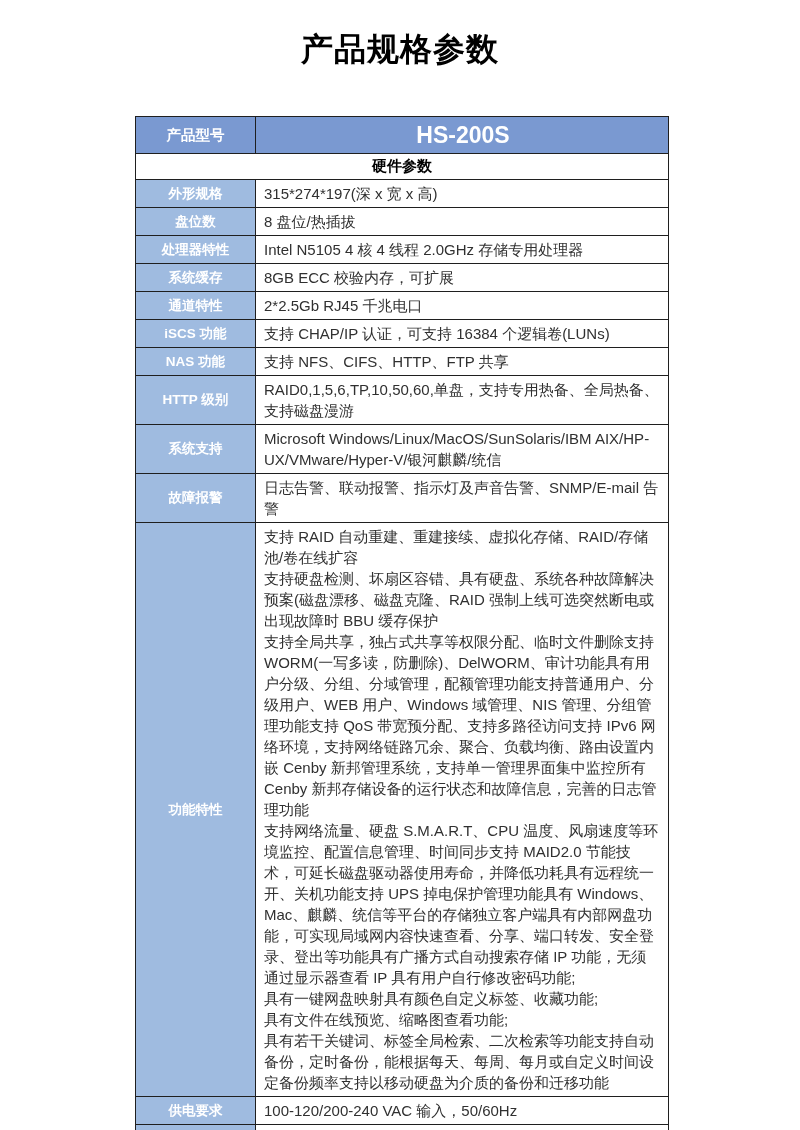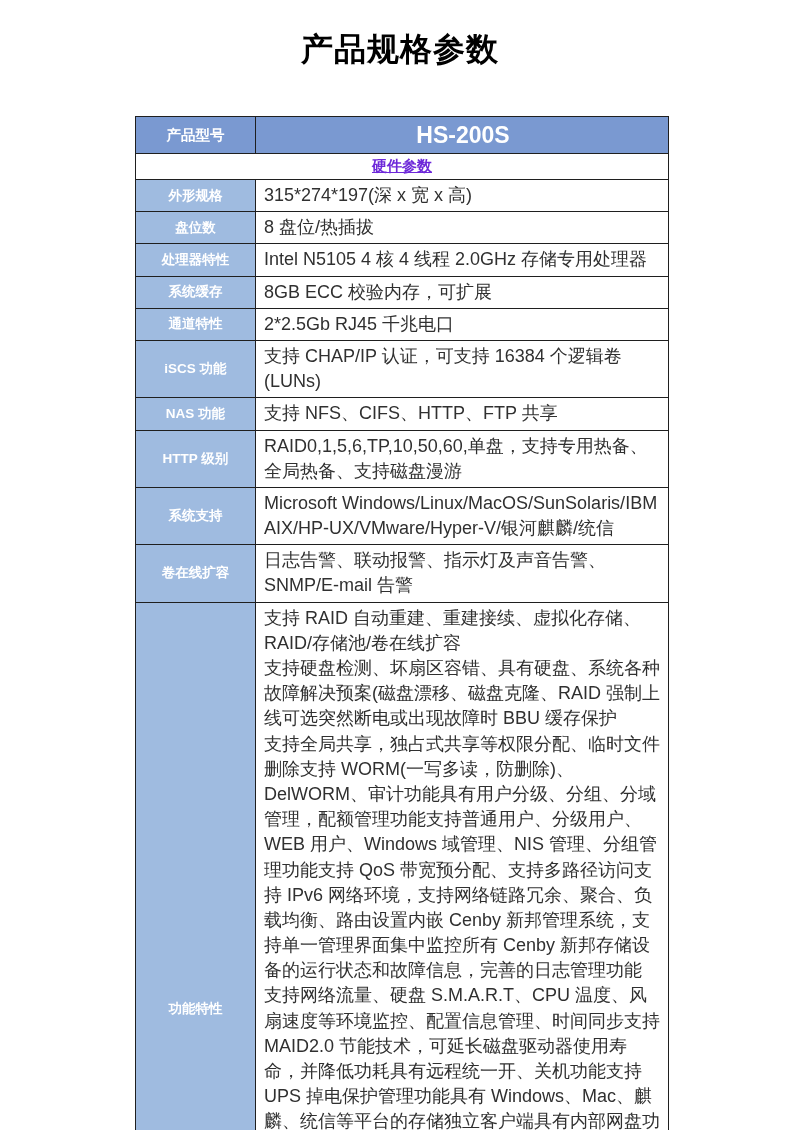--- a/index.html
+++ b/index.html
@@ -27,21 +27,21 @@
   .spec-table{
     border-collapse:collapse;
     table-layout:fixed;
     margin:44px 0 0 135px;
     width:533px;
     border:1px solid var(--border);
   }
   .cell{
     border:1px solid var(--border);
     padding:3px 8px;
-    font-size:18px;
+    font-size:15px;
     vertical-align:middle;
     word-wrap:break-word;
     overflow-wrap:break-word;
   }
   .cell.label{
     background:var(--label-bg);
     color:var(--header-text);
     font-weight:bold;
     text-align:center;
     font-size:13.5px;
@@ -54,26 +54,25 @@
     height:37px;
   }
   .header-row .cell.hlabel{
     text-align:center;font-size:14.5px;
   }
   .header-row .cell.hvalue{
     text-align:center;font-size:23px;padding-left:10px;
   }
   .cell.section{
     background:#ffffff;
-    color:#6d28d9;
+    color:#000000;
     font-weight:bold;
     text-align:center;
     font-size:15px;
     height:24px;
-    text-decoration:underline;
   }
   .cell.value{
     background:#ffffff;
     color:var(--value-text);
     text-align:left;
     line-height:1.4;
     white-space:pre-line;
     height:28px;
   }
 </style>
@@ -127,21 +126,21 @@
         </tr>
         <tr>
           <td class="cell label">HTTP 级别</td>
           <td class="cell value">RAID0,1,5,6,TP,10,50,60,单盘，支持专用热备、全局热备、支持磁盘漫游</td>
         </tr>
         <tr>
           <td class="cell label">系统支持</td>
           <td class="cell value">Microsoft Windows/Linux/MacOS/SunSolaris/IBM AIX/HP-UX/VMware/Hyper-V/银河麒麟/统信</td>
         </tr>
         <tr>
-          <td class="cell label">卷在线扩容</td>
+          <td class="cell label">故障报警</td>
           <td class="cell value">日志告警、联动报警、指示灯及声音告警、SNMP/E-mail 告警</td>
         </tr>
         <tr>
           <td class="cell label">功能特性</td>
           <td class="cell value">支持 RAID 自动重建、重建接续、虚拟化存储、RAID/存储池/卷在线扩容
 支持硬盘检测、坏扇区容错、具有硬盘、系统各种故障解决预案(磁盘漂移、磁盘克隆、RAID 强制上线可选突然断电或出现故障时 BBU 缓存保护
 支持全局共享，独占式共享等权限分配、临时文件删除支持 WORM(一写多读，防删除)、DelWORM、审计功能具有用户分级、分组、分域管理，配额管理功能支持普通用户、分级用户、WEB 用户、Windows 域管理、NIS 管理、分组管理功能支持 QoS 带宽预分配、支持多路径访问支持 IPv6 网络环境，支持网络链路冗余、聚合、负载均衡、路由设置内嵌 Cenby 新邦管理系统，支持单一管理界面集中监控所有 Cenby 新邦存储设备的运行状态和故障信息，完善的日志管理功能
 支持网络流量、硬盘 S.M.A.R.T、CPU 温度、风扇速度等环境监控、配置信息管理、时间同步支持 MAID2.0 节能技术，可延长磁盘驱动器使用寿命，并降低功耗具有远程统一开、关机功能支持 UPS 掉电保护管理功能具有 Windows、Mac、麒麟、统信等平台的存储独立客户端具有内部网盘功能，可实现局域网内容快速查看、分享、端口转发、安全登录、登出等功能具有广播方式自动搜索存储 IP 功能，无须通过显示器查看 IP 具有用户自行修改密码功能;
 具有一键网盘映射具有颜色自定义标签、收藏功能;
 具有文件在线预览、缩略图查看功能;

